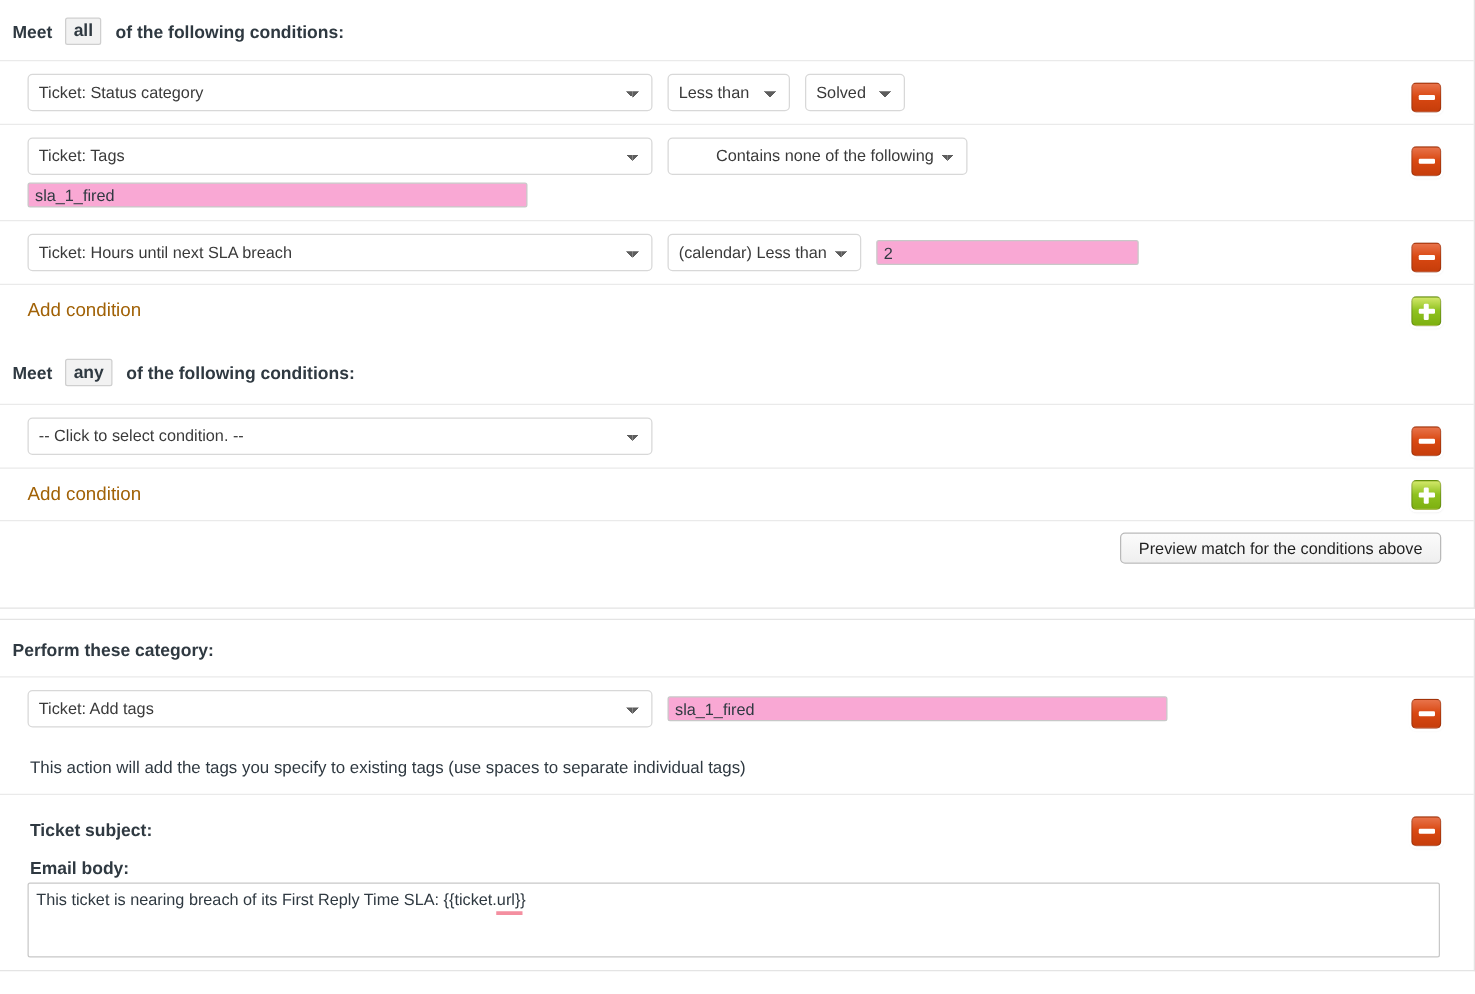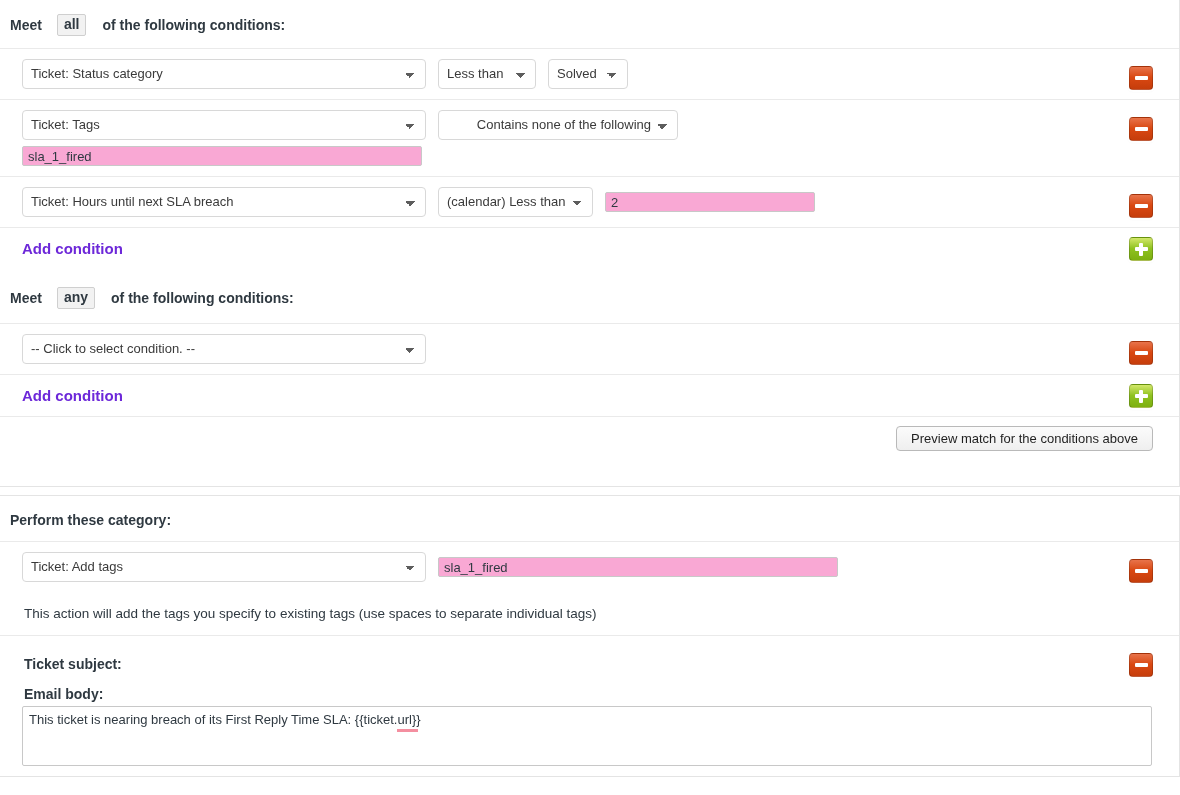--- a/index.html
+++ b/index.html
@@ -25,21 +25,21 @@
   .panel.actions { border-top: 1px solid #e4e4e4; margin-top: 8px; }
 
   
   .meet-line {
     font-size: 14px;
     font-weight: bold;
     color: #2f3941;
     padding: 14px 0 12px 10px;
     display: flex;
     align-items: center;
-    gap: 9px;
+    gap: 4px;
   }
   .meet-line .word { margin-right: 6px; }
   .badge {
     display: inline-block;
     background: #f2f2f2;
     border: 1px solid #cfcfcf;
     border-radius: 2px;
     padding: 1px 6px 2px 6px;
     font-weight: bold;
     font-size: 14px;
@@ -73,22 +73,22 @@
   .addrow {
     position: relative;
     border-top: 1px solid #eaeaea;
     height: 42px;
     display: flex;
     align-items: center;
     padding-left: 22px;
   }
   .addrow .label {
     font-size: 15px;
-    font-weight: bold;
-    color: #6d28d9;
+    font-weight: normal;
+    color: #a16207;
   }
 
   
   select.ctl {
     -webkit-appearance: none;
     appearance: none;
     background: #fff;
     border: 1px solid #d8d8d8;
     border-radius: 4px;
     height: 30px;
@@ -99,21 +99,21 @@
     line-height: 28px;
     background-image:
       linear-gradient(45deg, transparent 50%, #5d5d5d 50%),
       linear-gradient(135deg, #5d5d5d 50%, transparent 50%);
     background-position:
       calc(100% - 15px) 13px,
       calc(100% - 10px) 13px;
     background-size: 5px 5px, 5px 5px;
     background-repeat: no-repeat;
   }
-  select.ctl.w-main { width: 404px; }
+  select.ctl.w-main { width: 500px; }
   select.ctl.w-op-sm { width: 98px; }
   select.ctl.w-op-md { width: 155px; }
   select.ctl.w-op-lg { width: 240px; text-align: right; }
   select.ctl.w-val-sm { width: 80px; }
   select.ctl.w-group { width: 190px; }
 
   input.ctl {
     background: #f9a8d4;
     border: 1px solid #c8c8c8;
     border-radius: 2px;

